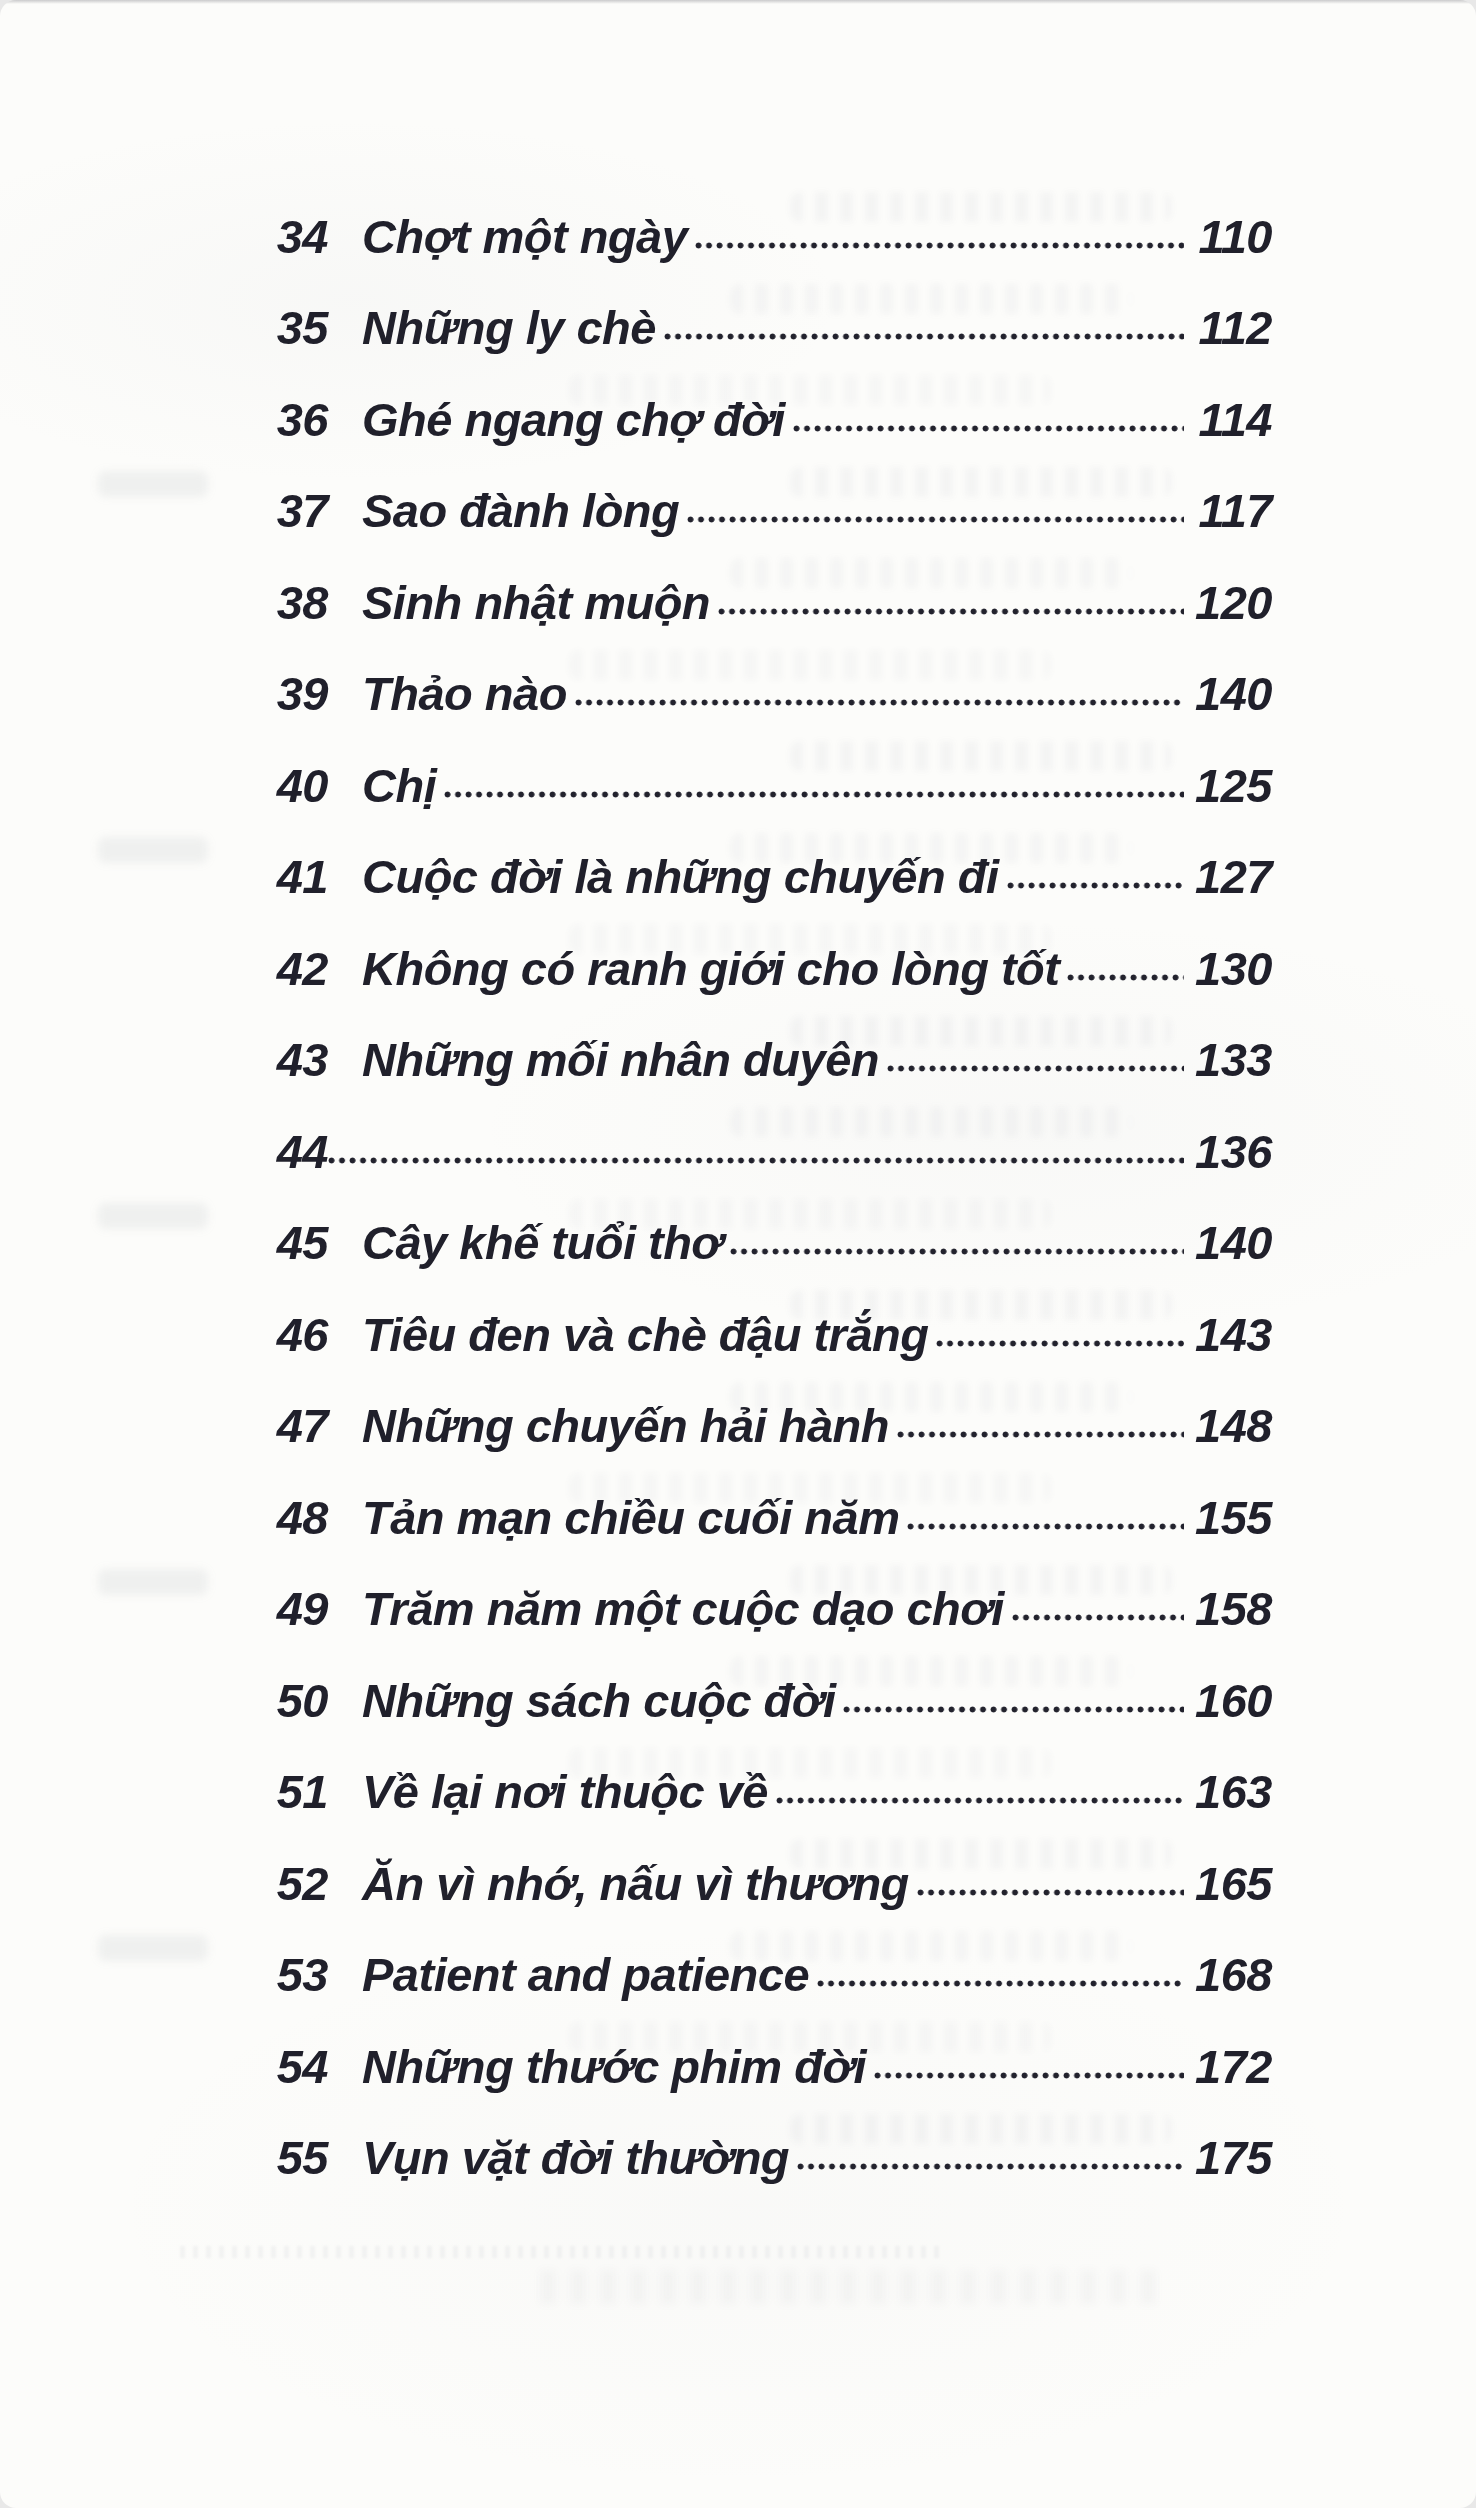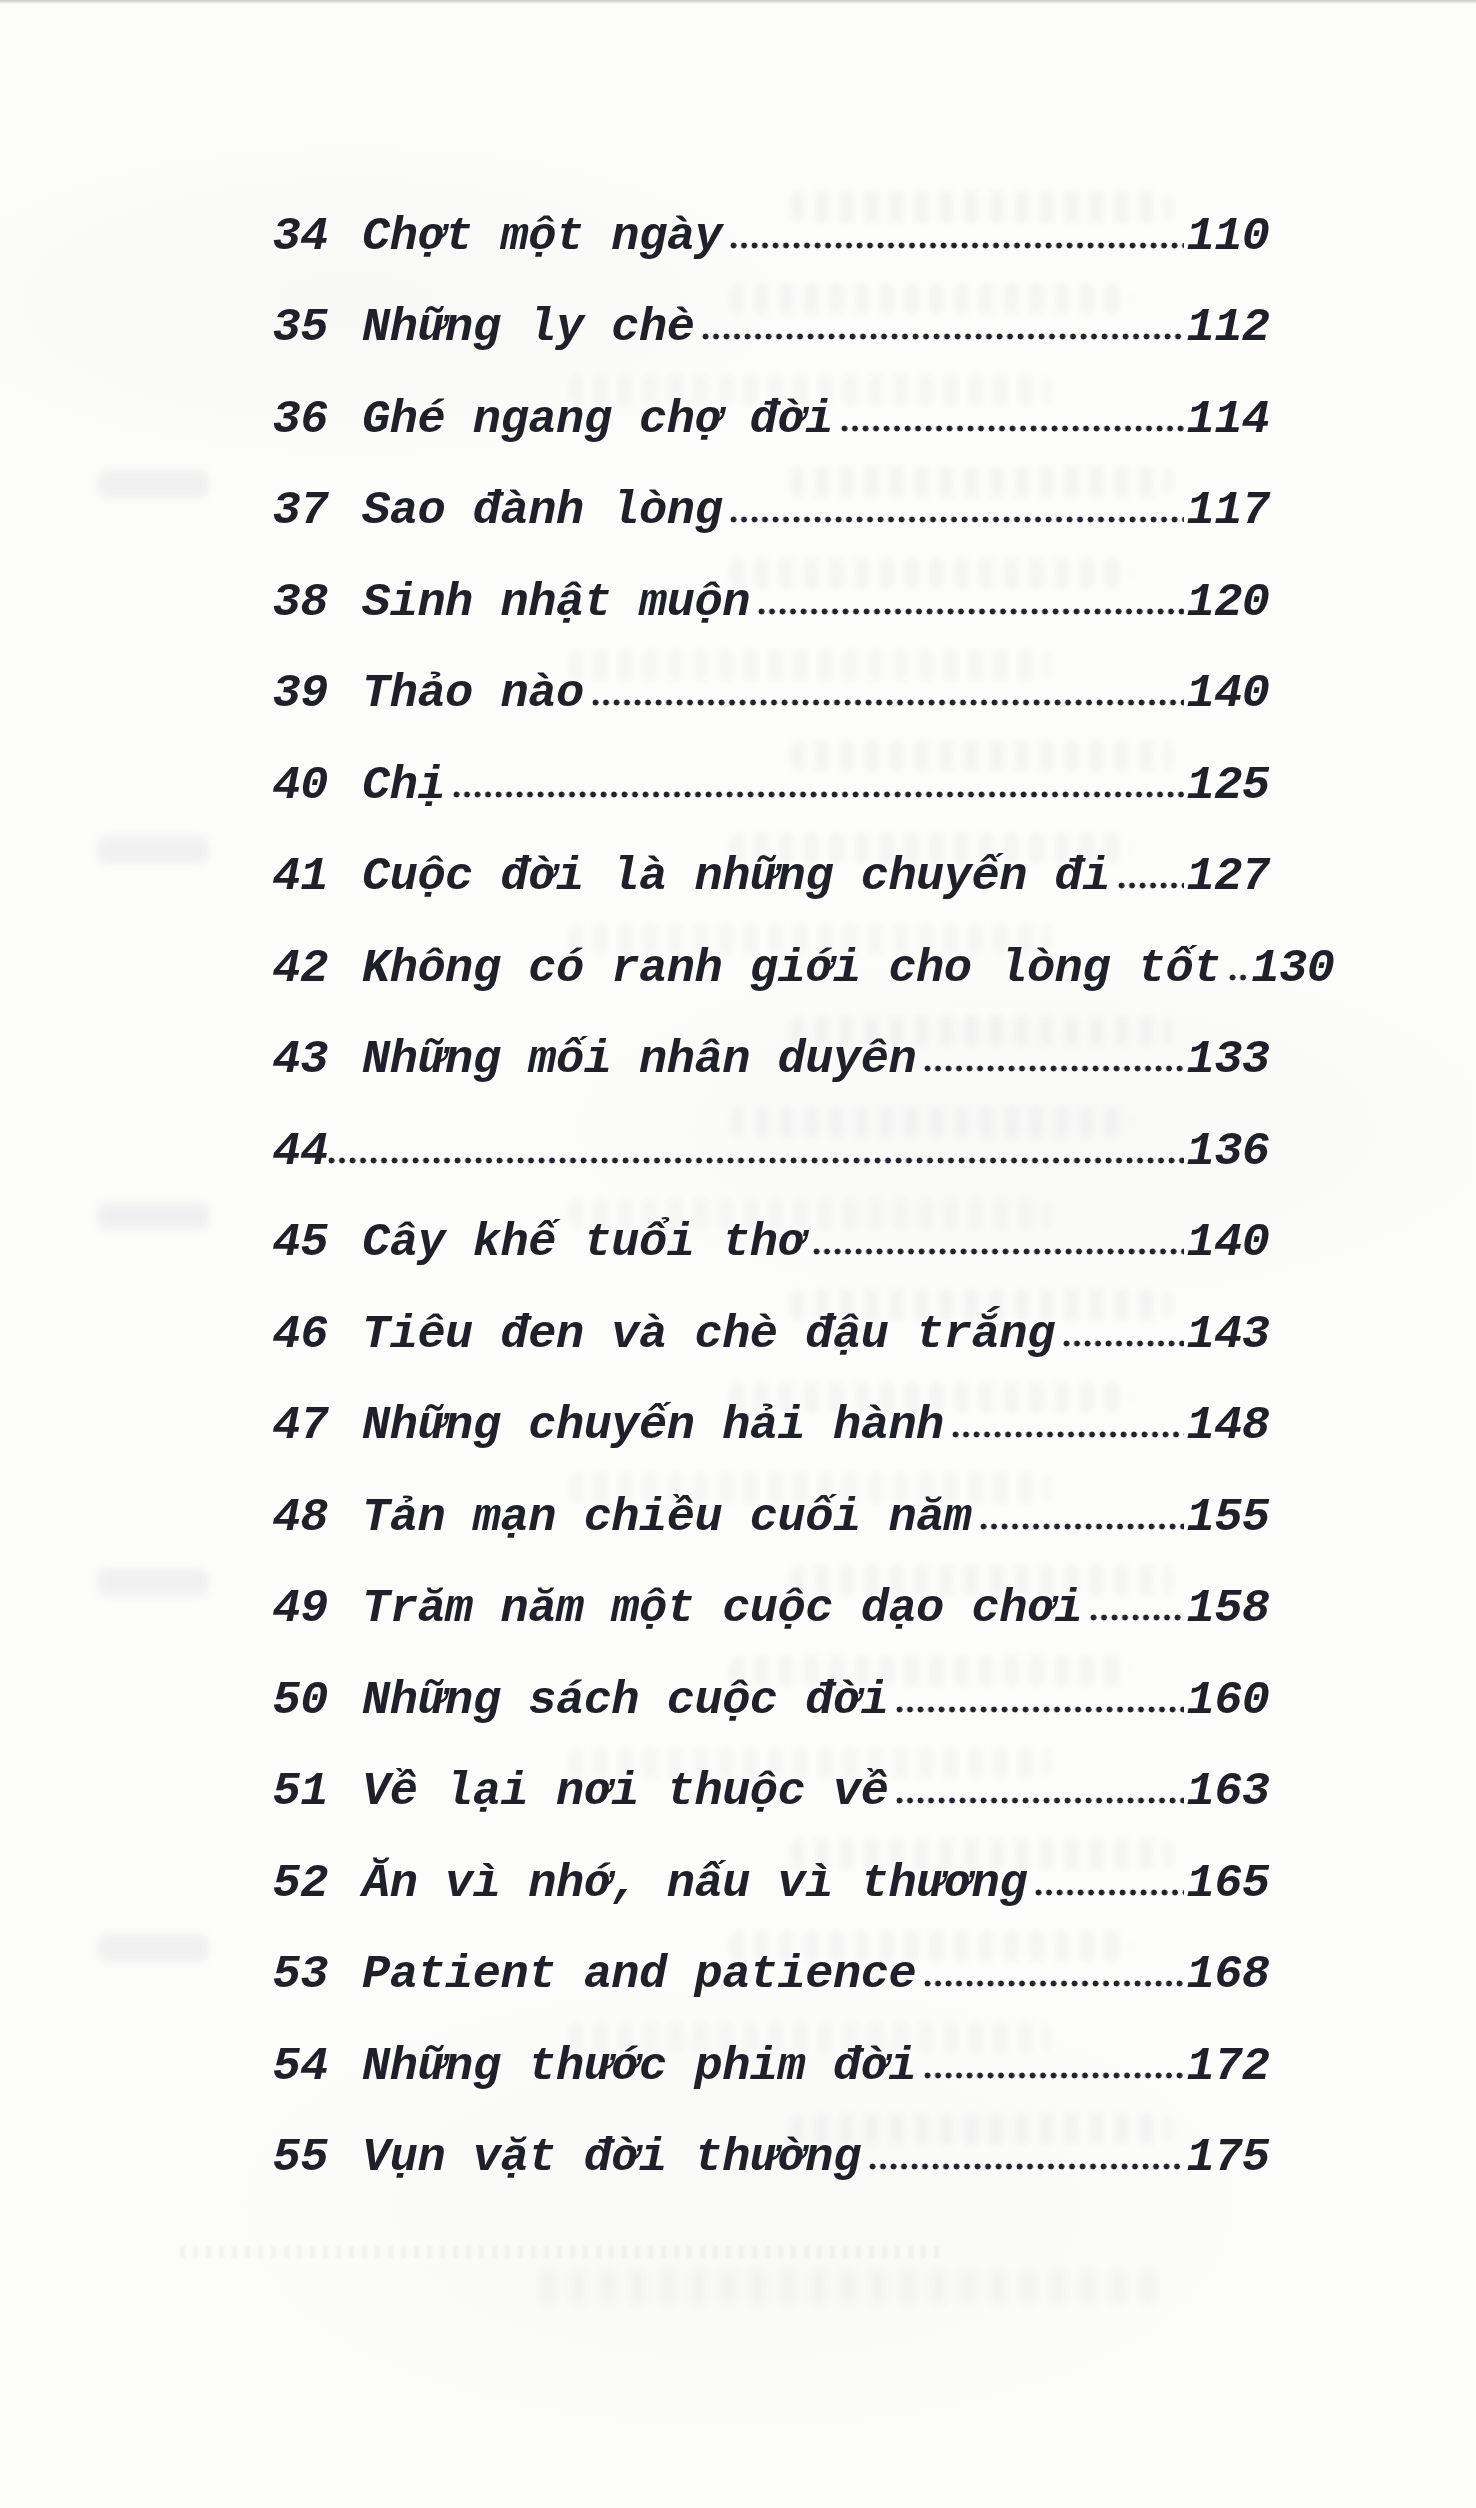--- a/index.html
+++ b/index.html
@@ -11,24 +11,25 @@
     position: relative;
     width: 1476px;
     height: 2508px;
     margin: 0 auto;
     background:
       radial-gradient(ellipse 700px 260px at 24% 12%, rgba(190,192,200,0.07), rgba(190,192,200,0) 70%),
       radial-gradient(ellipse 800px 300px at 70% 45%, rgba(190,192,200,0.06), rgba(190,192,200,0) 70%),
       radial-gradient(ellipse 900px 400px at 50% 88%, rgba(190,192,200,0.05), rgba(190,192,200,0) 70%),
       #fcfcfa;
     overflow: hidden;
-    font-family: Liberation Mono, monospace;
+    font-family: Liberation Sans, sans-serif;
     font-style: italic;
     font-weight: 600;
     color: #20202b;
+    border-radius: 16px;
   }
   
   .page::before {
     content: "";
     position: absolute;
     top: 0; left: 0; right: 0;
     height: 4px;
     background: linear-gradient(180deg, rgba(110,110,118,0.35), rgba(110,110,118,0));
   }
   .toc {
@@ -65,21 +66,21 @@
     height: 7px;
     margin-bottom: 13px;
     background-image: radial-gradient(circle at 3.5px 3.5px, #22222d 2.6px, rgba(34,34,45,0) 3.3px);
     background-size: 10.5px 7px;
     background-repeat: repeat-x;
     min-width: 20px;
   }
   .pg {
     flex: 0 0 auto;
     min-width: 88px;
-    text-align: center;
+    text-align: right;
   }
   
   .row::after {
     content: "";
     position: absolute;
     top: 22px;
     height: 30px;
     left: 46%;
     right: 14%;
     background: repeating-linear-gradient(90deg,

